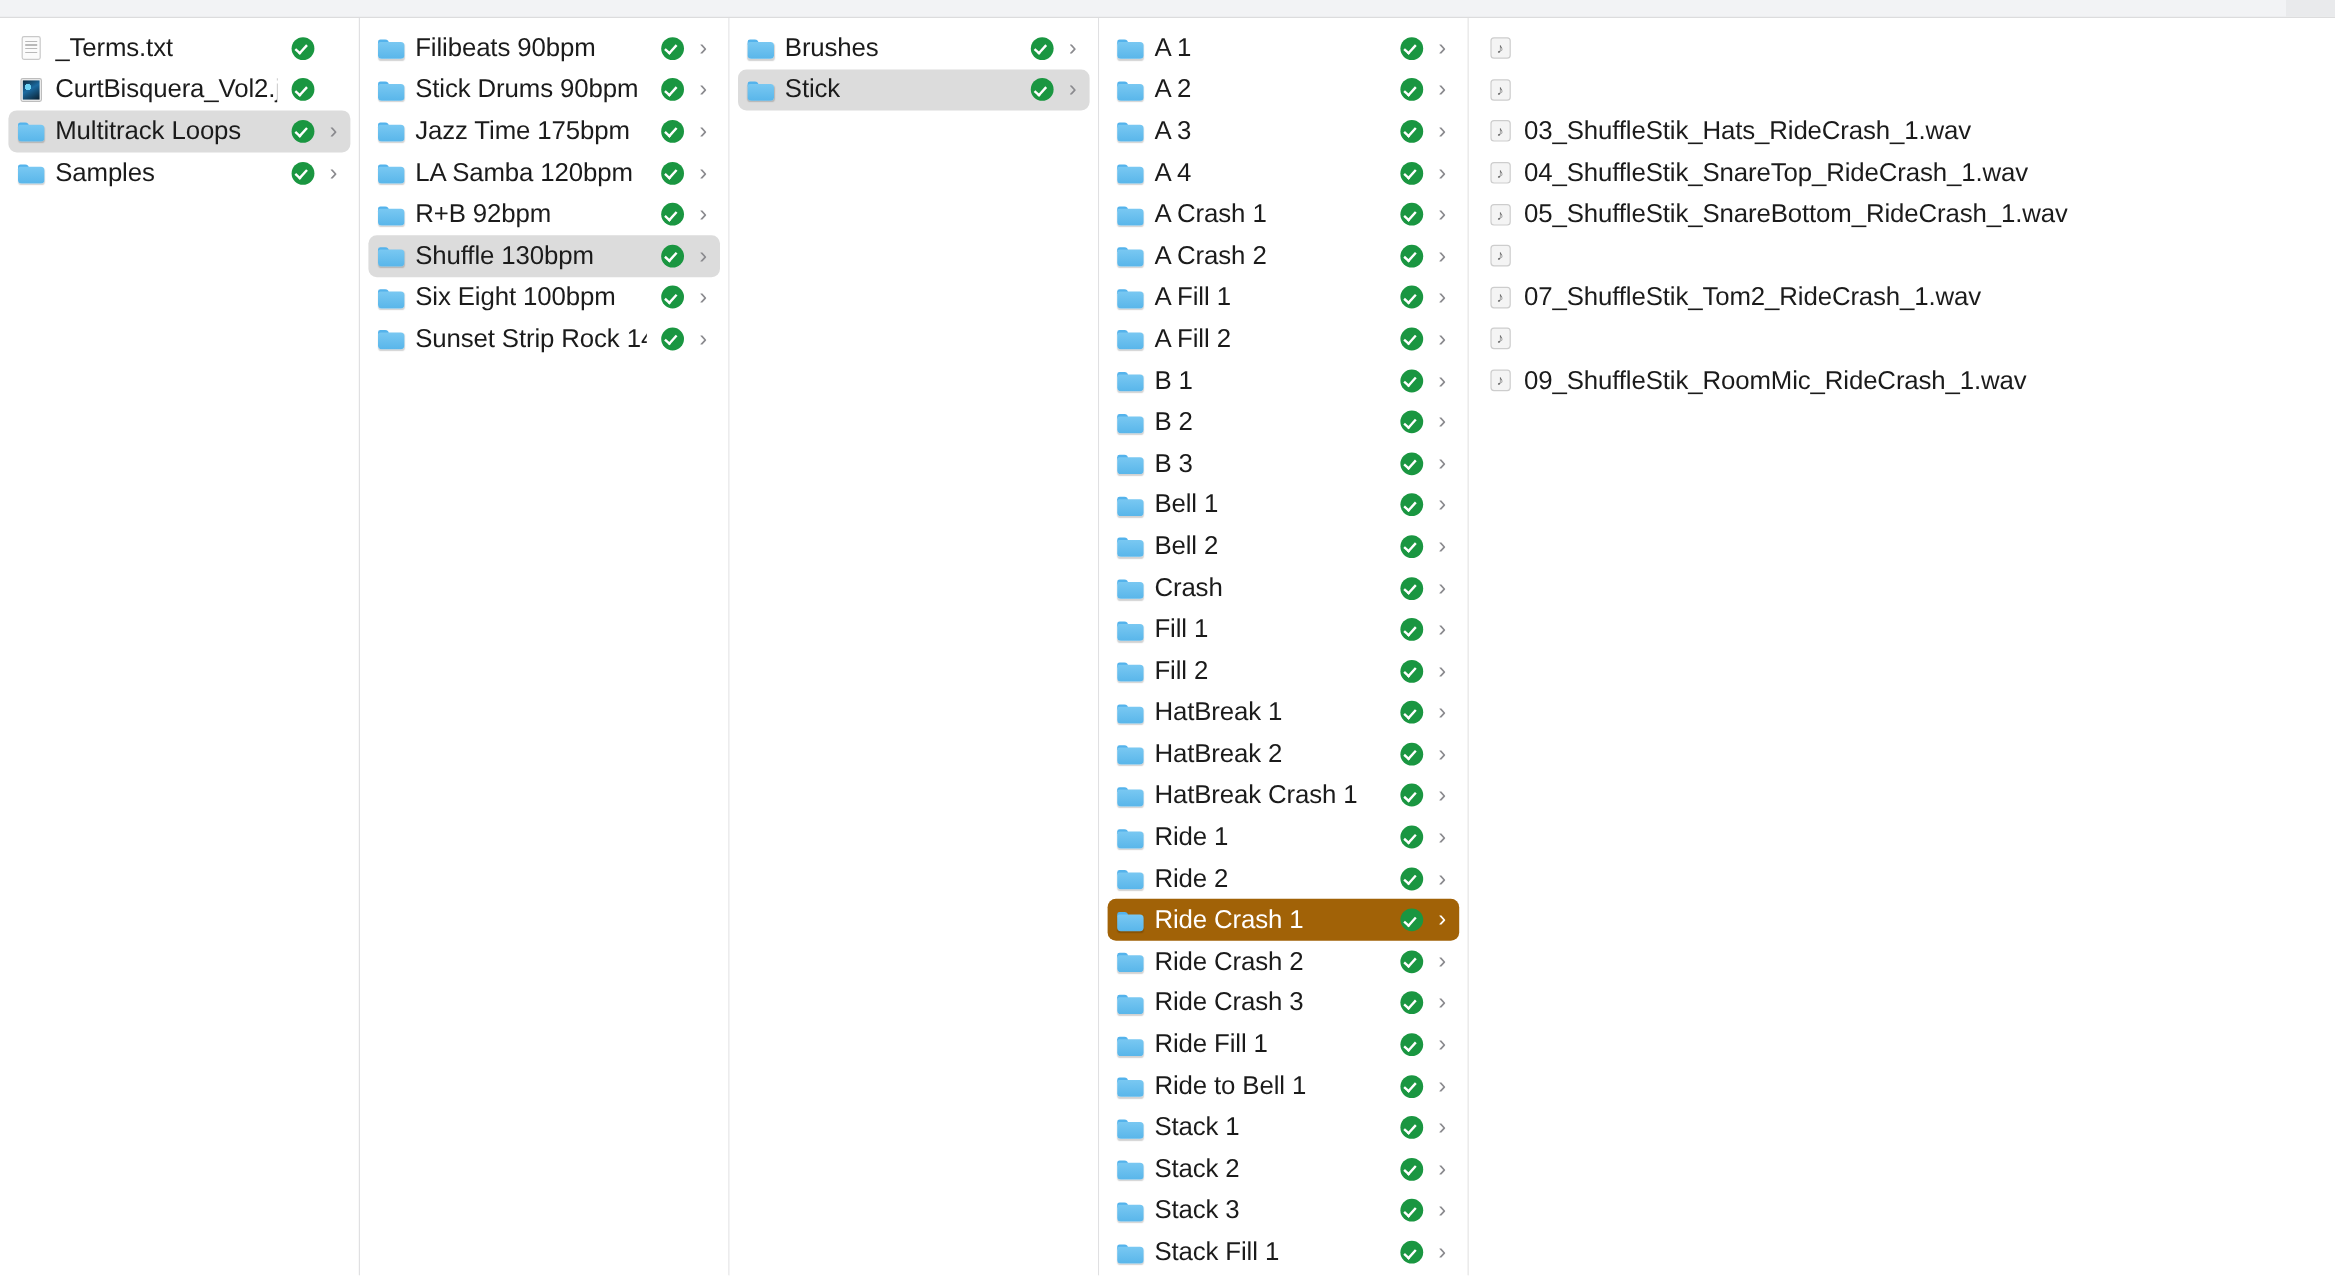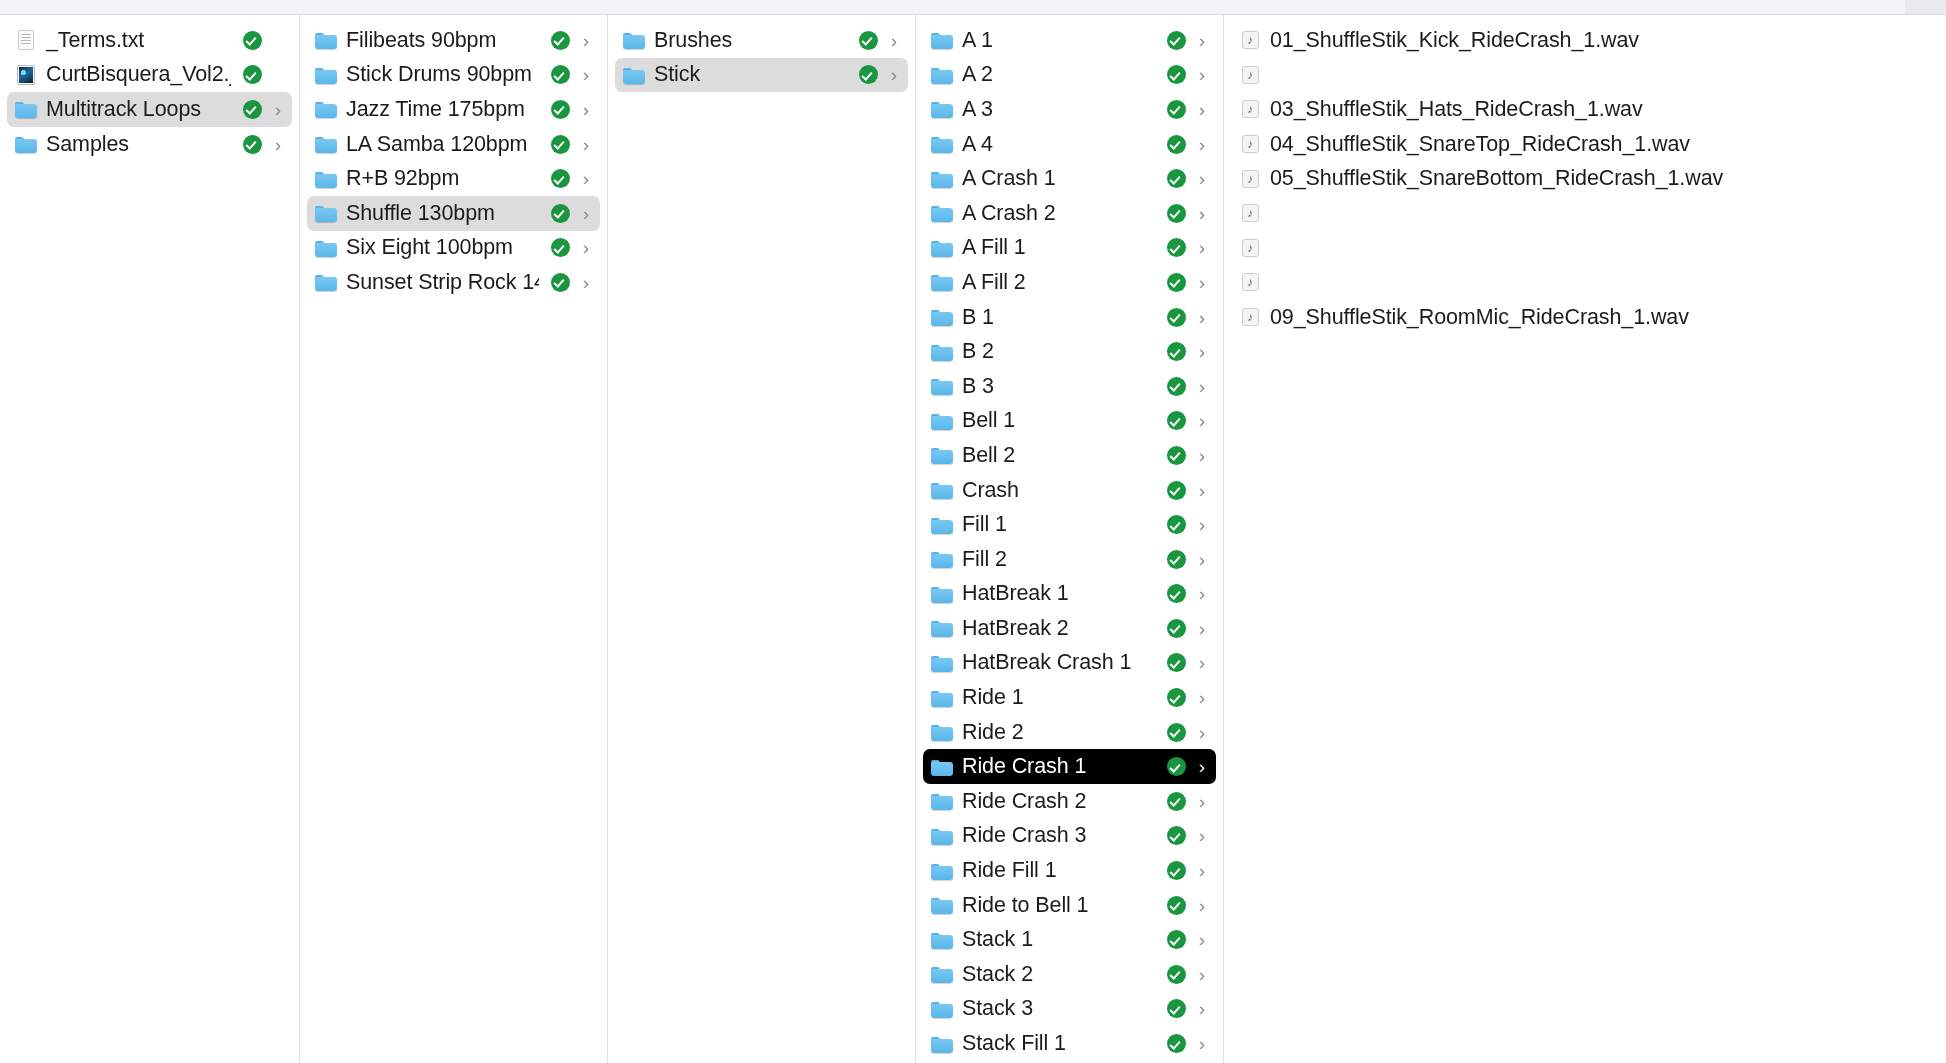--- a/index.html
+++ b/index.html
@@ -61,21 +61,21 @@
     display: flex;
     align-items: center;
     height: 34.6px;
     margin: 0 7px;
     padding: 0 6px 0 8px;
     border-radius: 7px;
     box-sizing: border-box;
     white-space: nowrap;
   }
   .frow.selected-inactive { background: #dcdcdc; }
-  .frow.selected-active  { background: #000000; text-decoration: underline; }
+  .frow.selected-active  { background: #a16207; }
   .frow.selected-active .row-label { color: #ffffff; }
   .frow.selected-active .chevron  { color: #ffffff; }
 
   .row-icon {
     flex: 0 0 auto;
     width: 22px;
     height: 22px;
     margin-right: 9px;
     position: relative;
     display: inline-block;
@@ -540,21 +540,20 @@
           <span class="row-spacer"></span>
           <span class="badge-check"></span>
           <span class="chevron">›</span>
         </div>
       </div>
     <div class="fcolumn col5">
         <div class="frow">
           <span class="row-icon ic-audio">
             <span class="ic-audio-note">♪</span>
           </span>
-          <span class="row-label">01_ShuffleStik_Kick_RideCrash_1.wav</span>
           <span class="row-spacer"></span>
           <span class="chevron hidden">›</span>
         </div>
         <div class="frow">
           <span class="row-icon ic-audio">
             <span class="ic-audio-note">♪</span>
           </span>
           <span class="row-spacer"></span>
           <span class="chevron hidden">›</span>
         </div>
@@ -586,20 +585,21 @@
           <span class="row-icon ic-audio">
             <span class="ic-audio-note">♪</span>
           </span>
           <span class="row-spacer"></span>
           <span class="chevron hidden">›</span>
         </div>
         <div class="frow">
           <span class="row-icon ic-audio">
             <span class="ic-audio-note">♪</span>
           </span>
+          <span class="row-label">07_ShuffleStik_Tom2_RideCrash_1.wav</span>
           <span class="row-spacer"></span>
           <span class="chevron hidden">›</span>
         </div>
         <div class="frow">
           <span class="row-icon ic-audio">
             <span class="ic-audio-note">♪</span>
           </span>
           <span class="row-spacer"></span>
           <span class="chevron hidden">›</span>
         </div>

